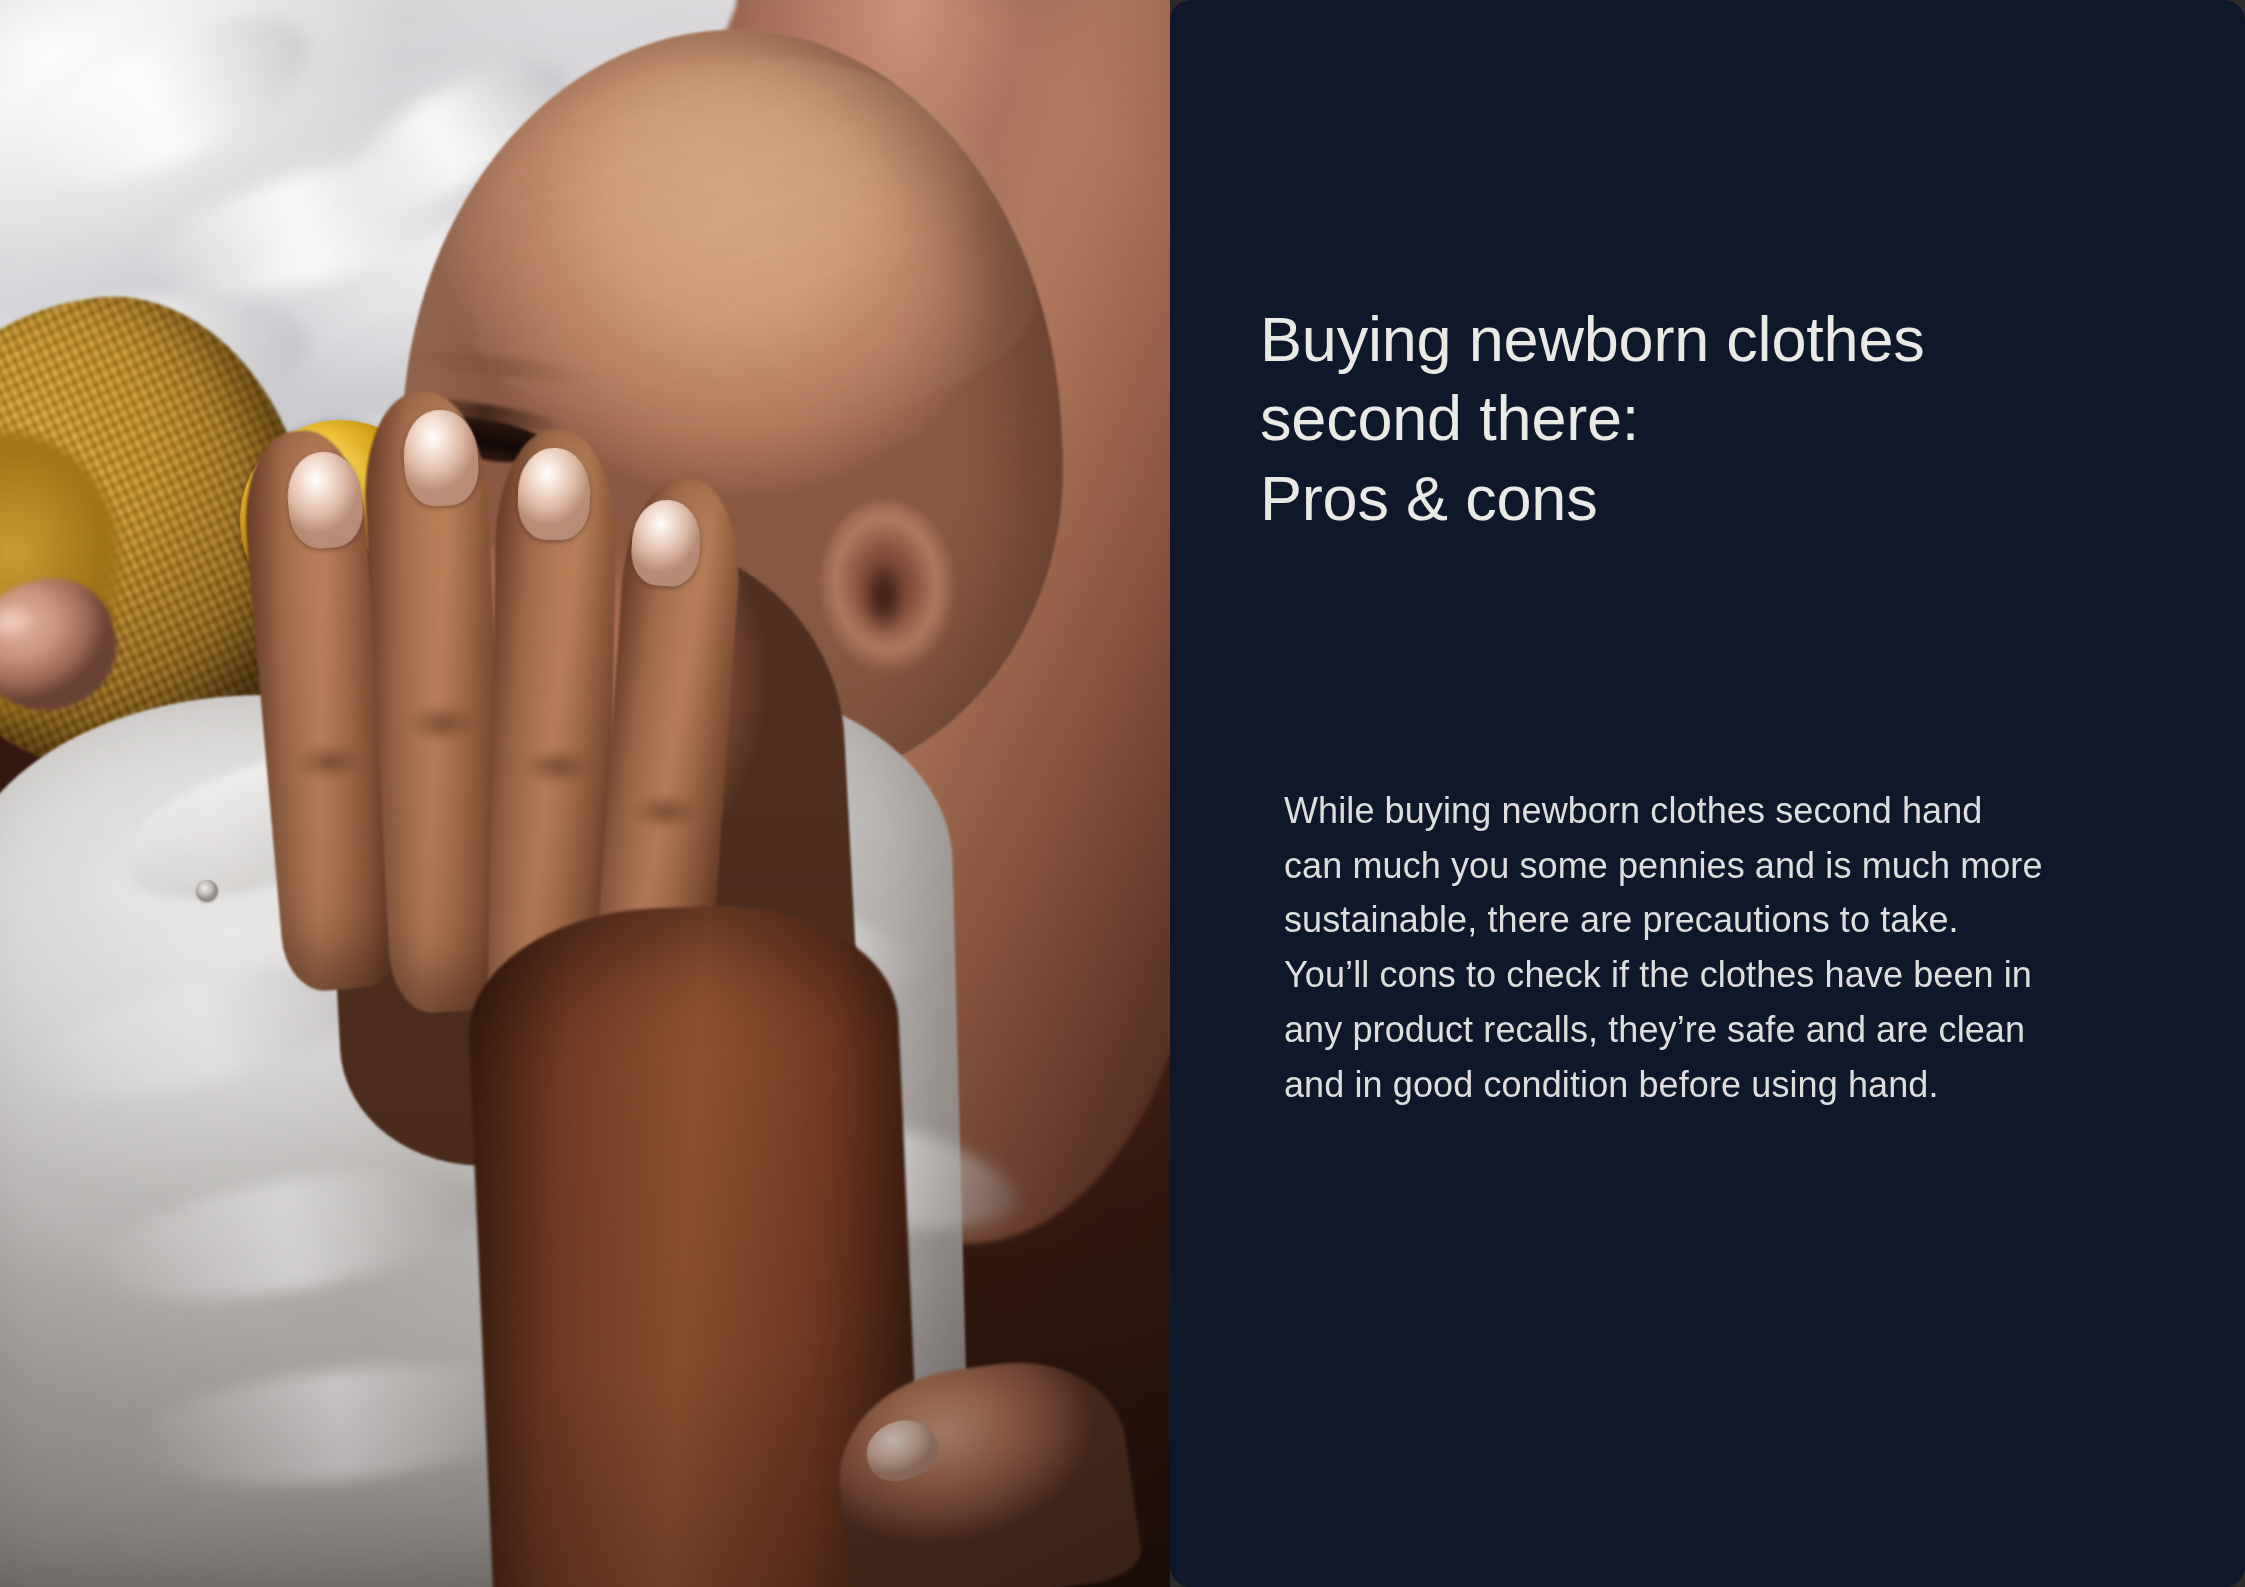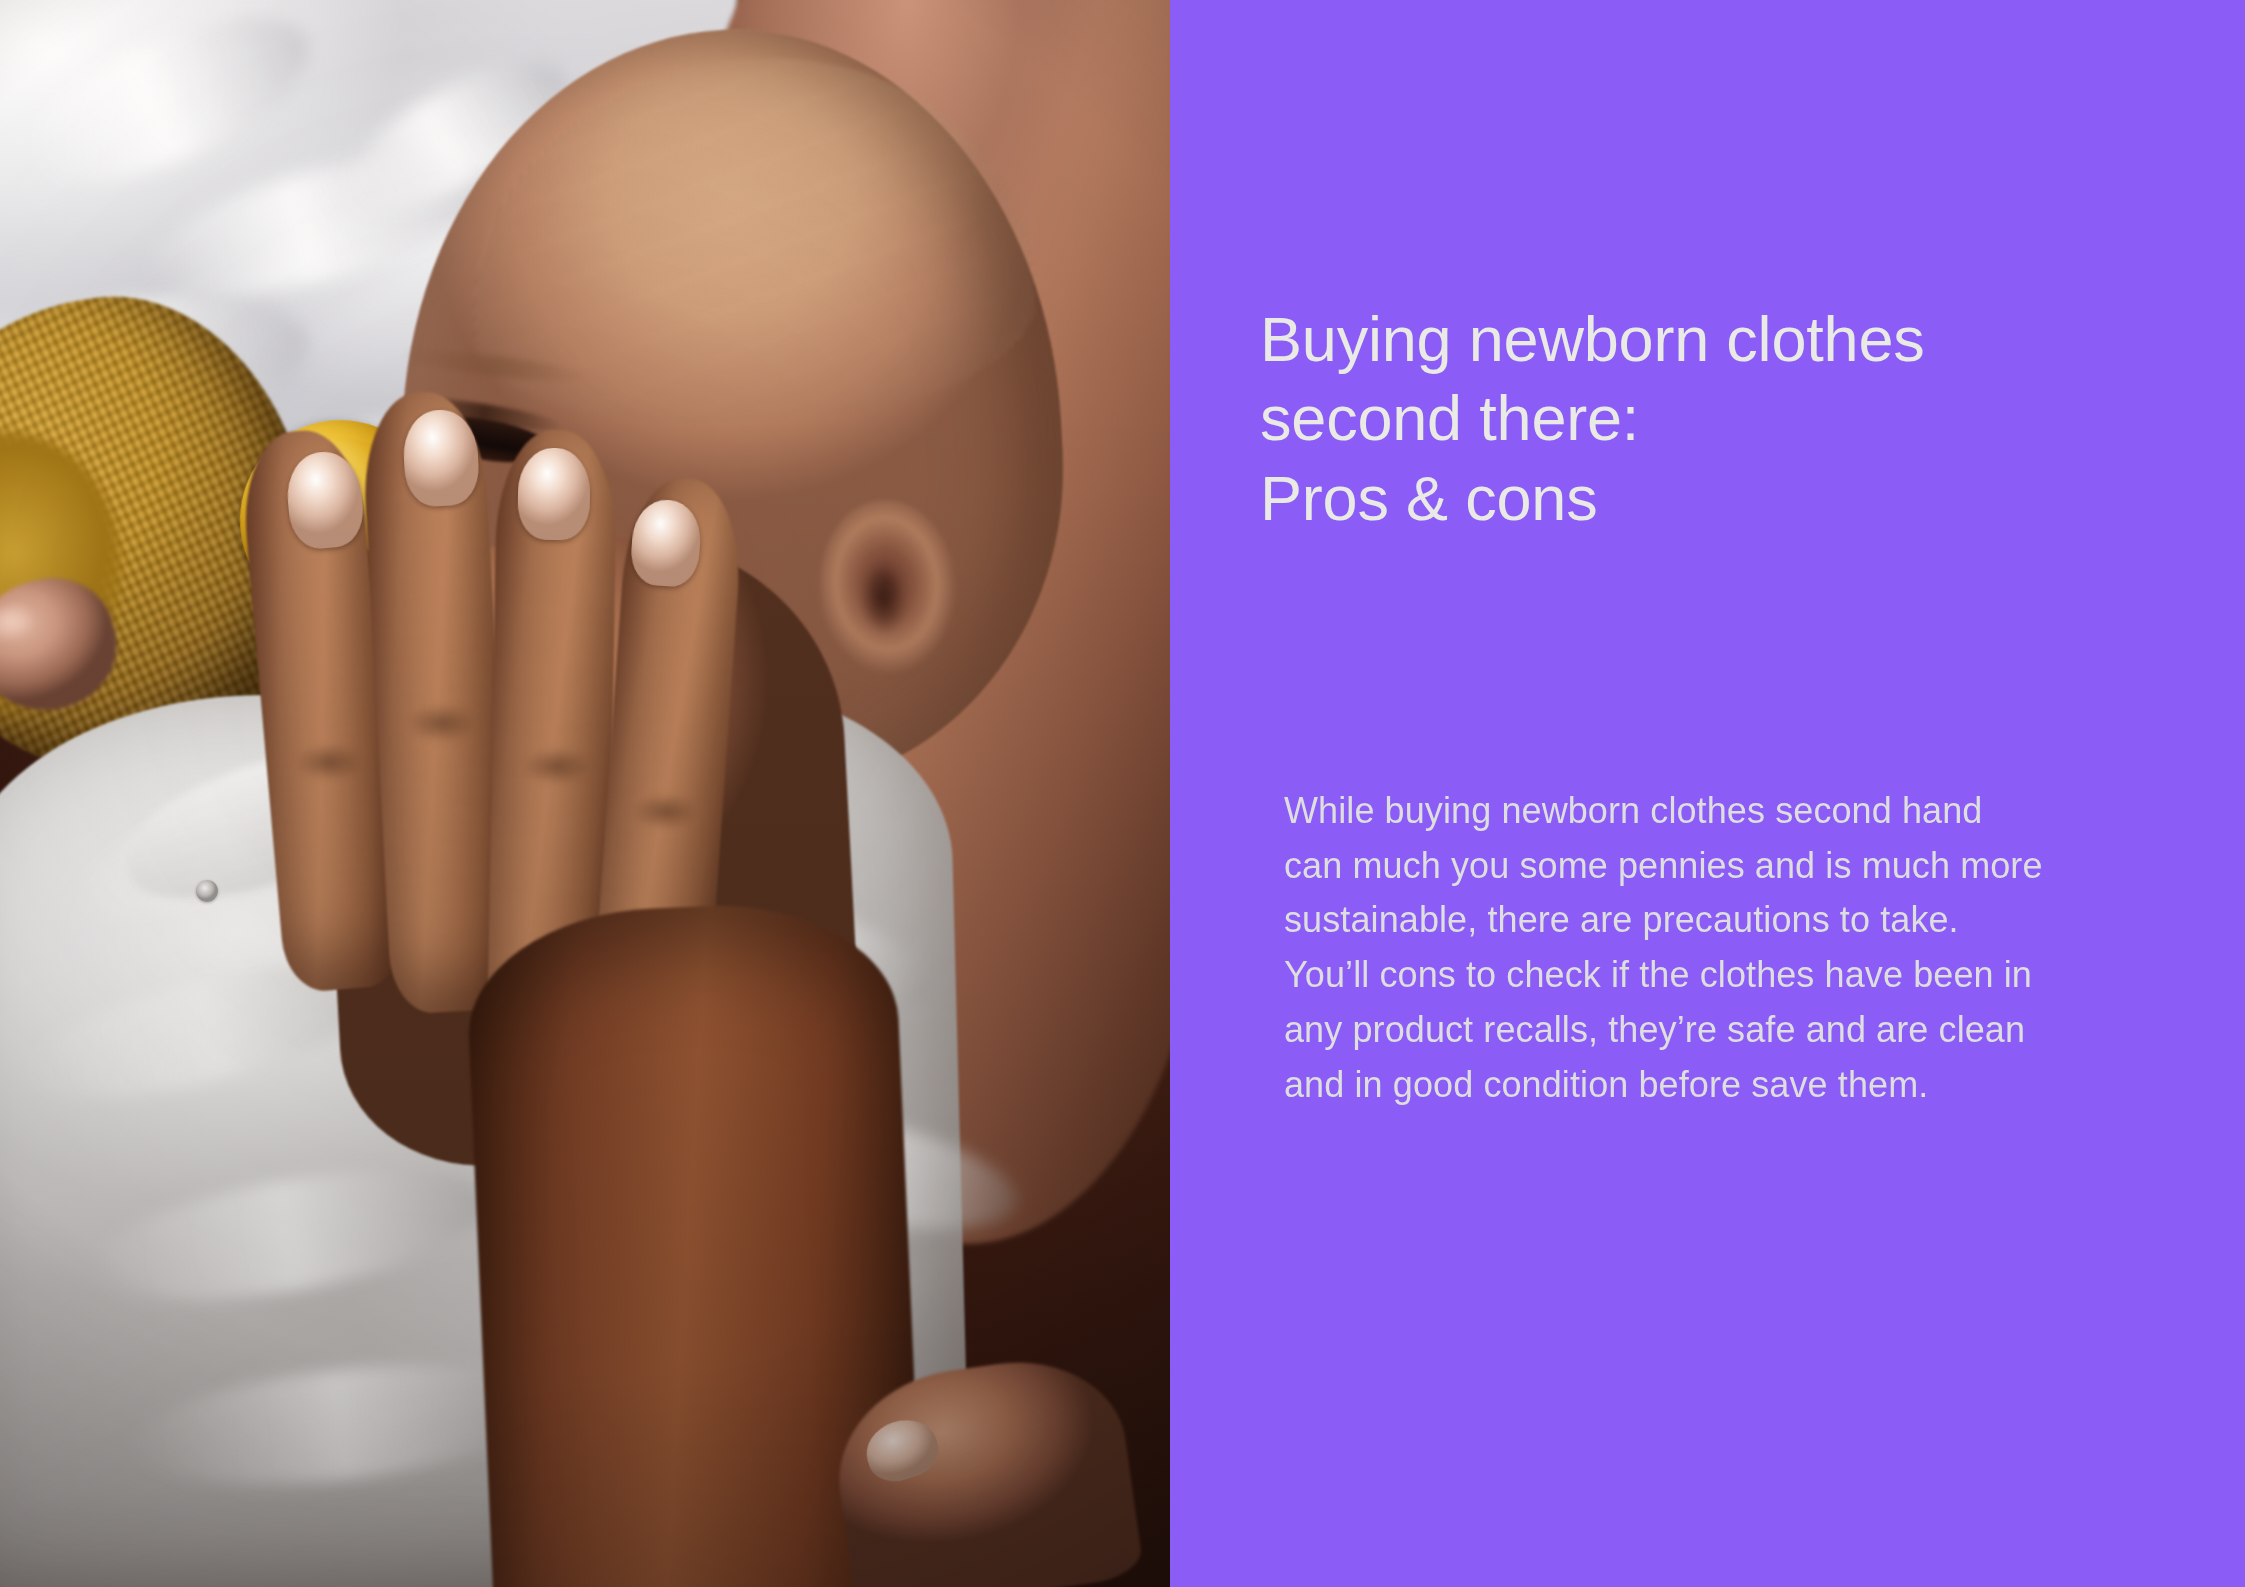--- a/index.html
+++ b/index.html
@@ -359,22 +359,23 @@
   .grade2 {
     position:absolute; inset:0;
     background:linear-gradient(180deg, rgba(255,220,190,.05) 0%, rgba(0,0,0,0) 30%, rgba(20,8,4,.22) 100%);
     pointer-events:none;
   }
 
   
   .text-pane {
     position:relative;
     flex:1 1 auto;
-    background:#8b5cf6;
+    background:#0f172a;
     padding:0 0 0 100px;
+    border-radius:21px;
   }
 
   .title-block {
     position:absolute;
     left:90px;
     top:300px;
     width:870px;
   }
   .title-line {
     color:#e9e9e5;
@@ -477,17 +478,17 @@
       <div class="title-line">second there:</div>
       <div class="title-line">Pros &amp; cons</div>
     </div>
 
     <div class="body-block">
       <div class="body-line">While buying newborn clothes second hand</div>
       <div class="body-line">can much you some pennies and is much more</div>
       <div class="body-line">sustainable, there are precautions to take.</div>
       <div class="body-line">You’ll cons to check if the clothes have been in</div>
       <div class="body-line">any product recalls, they’re safe and are clean</div>
-      <div class="body-line">and in good condition before save them.</div>
+      <div class="body-line">and in good condition before using hand.</div>
     </div>
 
   </div>
 </div>
 
 </body></html>

